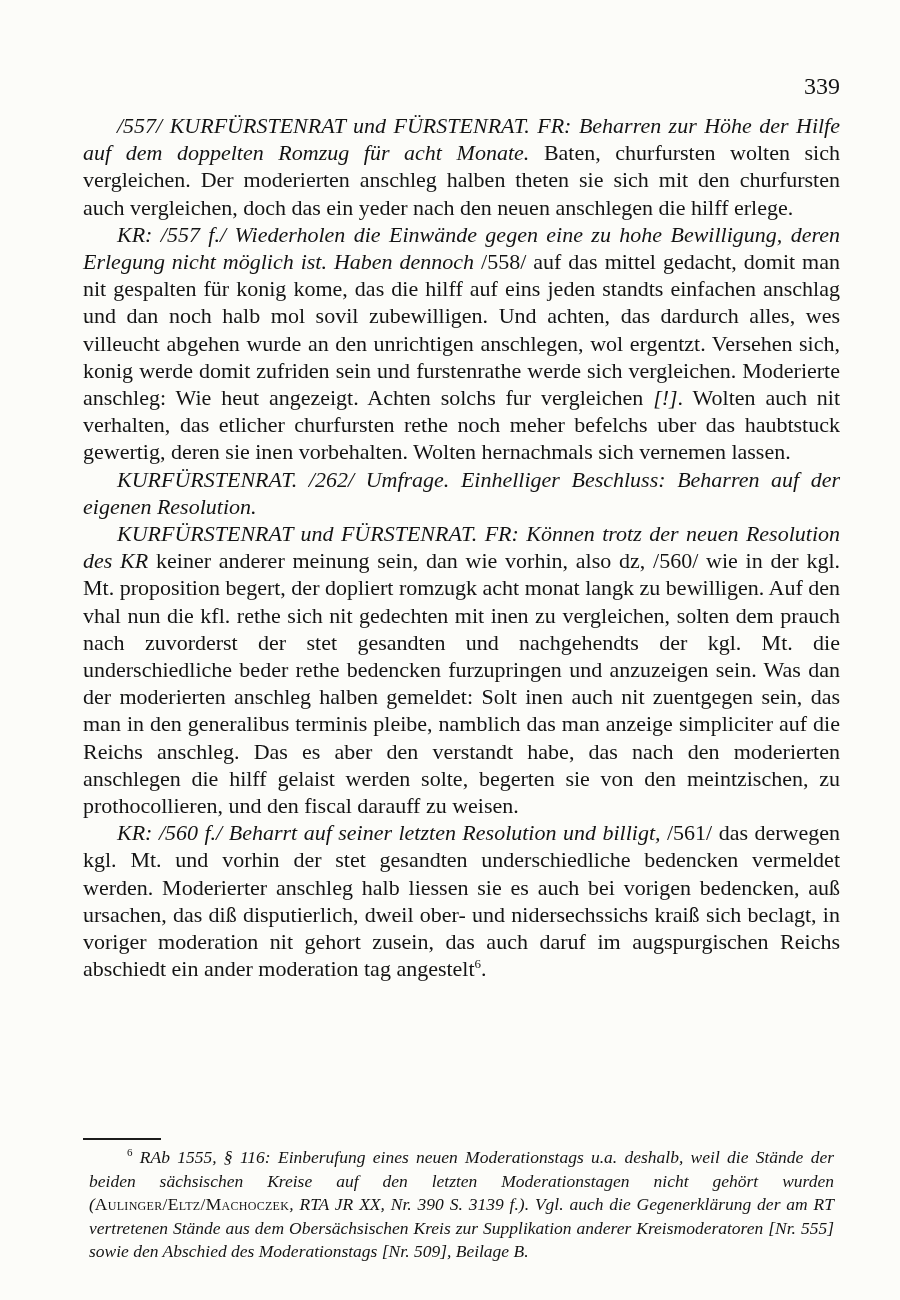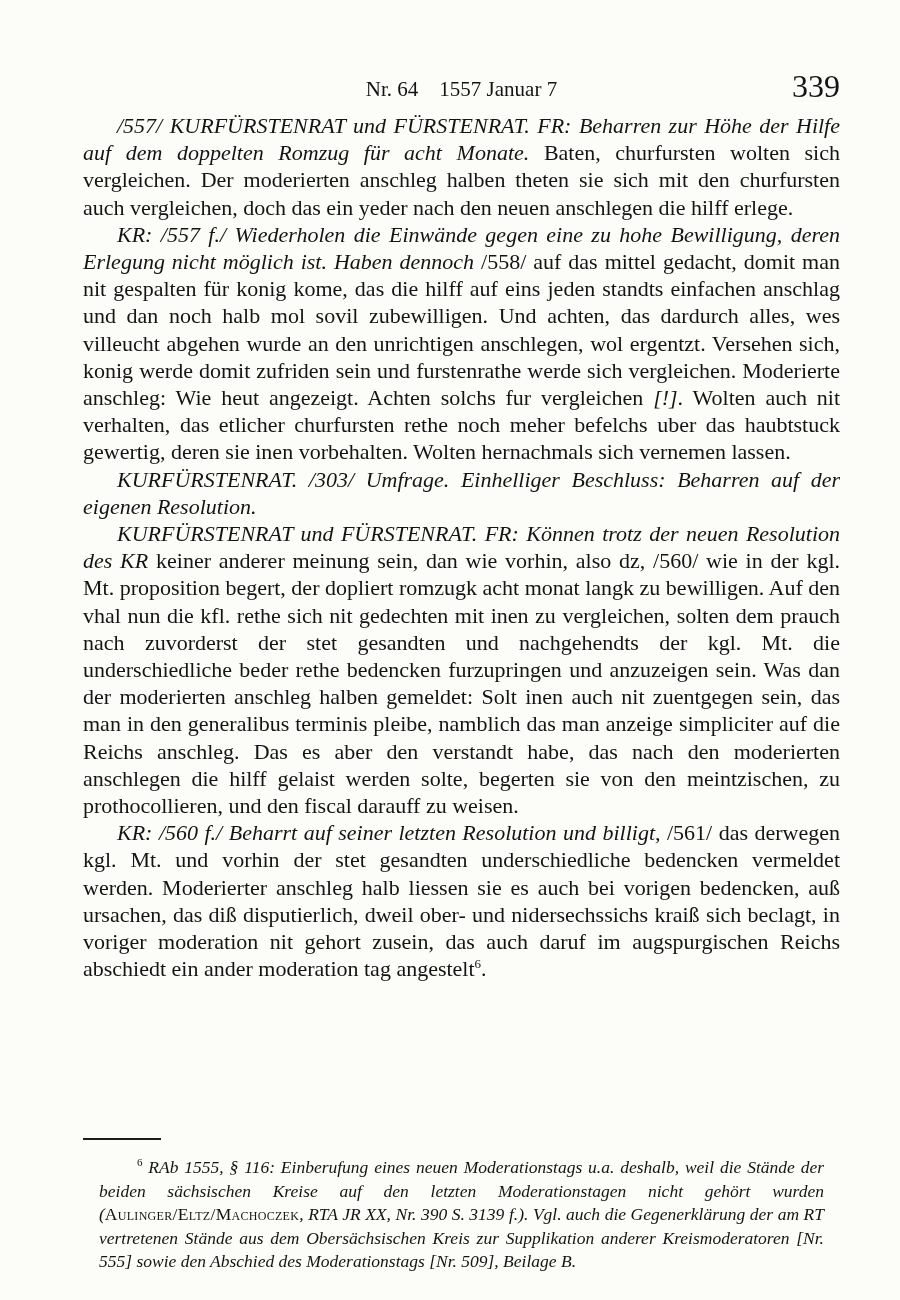--- a/index.html
+++ b/index.html
@@ -27,21 +27,21 @@
   .running-title {
     text-align: center;
     font-size: 21px;
     line-height: 26px;
     white-space: pre;
   }
   .page-number {
     position: absolute;
     right: 0;
     top: -3px;
-    font-size: 32px;
+    font-size: 24px;
     line-height: 26px;
   }
   .body-text {
     position: absolute;
     top: 112px;
     left: 83px;
     width: 757px;
     font-size: 22px;
     line-height: 27.2px;
     text-align: justify;
@@ -72,47 +72,46 @@
     line-height: 23.5px;
     text-align: justify;
   }
   .fn-rule {
     width: 78px;
     height: 0;
     border-top: 2px solid #1c1c1c;
     margin: 0 0 6px 0;
   }
   .fn-para {
-    margin: 16px;
+    margin: 6px;
     text-indent: 38px;
   }
   .fn-sup {
     font-style: normal;
     vertical-align: super;
     font-size: 11px;
     line-height: 0;
   }
 </style>
 </head>
 <body>
 
 <div class="page">
 
   <div class="page-header">
-    <div class="running-title">Nr. 64  1557 Januar 7</div>
     <div class="page-number">339</div>
   </div>
 
   <div class="body-text">
 
     <p class="para"><span class="it">/557/ KURFÜRSTENRAT und FÜRSTENRAT. FR: Beharren zur Höhe der Hilfe auf dem doppelten Romzug für acht Monate.</span><span class="rm"> Baten, churfursten wolten sich vergleichen. Der moderierten anschleg halben theten sie sich mit den churfursten auch vergleichen, doch das ein yeder nach den neuen anschlegen die hilff erlege.</span></p>
 
     <p class="para"><span class="it">KR: /557 f./ Wiederholen die Einwände gegen eine zu hohe Bewilligung, deren Erlegung nicht möglich ist. Haben dennoch </span><span class="rm">/558/ auf das mittel gedacht, domit man nit gespalten für konig kome, das die hilff auf eins jeden standts einfachen anschlag und dan noch halb mol sovil zubewilligen. Und achten, das dardurch alles, wes villeucht abgehen wurde an den unrichtigen anschlegen, wol ergentzt. Versehen sich, konig werde domit zufriden sein und furstenrathe werde sich vergleichen. Moderierte anschleg: Wie heut angezeigt. Achten solchs fur vergleichen </span><span class="it">[!]</span><span class="rm">. Wolten auch nit verhalten, das etlicher churfursten rethe noch meher befelchs uber das haubtstuck gewertig, deren sie inen vorbehalten. Wolten hernachmals sich vernemen lassen.</span></p>
 
-    <p class="para"><span class="it">KURFÜRSTENRAT. /303/ Umfrage. Einhelliger Beschluss: Beharren auf der eigenen Resolution.</span></p>
+    <p class="para"><span class="it">KURFÜRSTENRAT. /262/ Umfrage. Einhelliger Beschluss: Beharren auf der eigenen Resolution.</span></p>
 
     <p class="para"><span class="it">KURFÜRSTENRAT und FÜRSTENRAT. FR: Können trotz der neuen Resolution des KR </span><span class="rm">keiner anderer meinung sein, dan wie vorhin, also dz, /560/ wie in der kgl. Mt. proposition begert, der dopliert romzugk acht monat langk zu bewilligen. Auf den vhal nun die kfl. rethe sich nit gedechten mit inen zu vergleichen, solten dem prauch nach zuvorderst der stet gesandten und nachgehendts der kgl. Mt. die underschiedliche beder rethe bedencken furzupringen und anzuzeigen sein. Was dan der moderierten anschleg halben gemeldet: Solt inen auch nit zuentgegen sein, das man in den generalibus terminis pleibe, namblich das man anzeige simpliciter auf die Reichs anschleg. Das es aber den verstandt habe, das nach den moderierten anschlegen die hilff gelaist werden solte, begerten sie von den meintzischen, zu prothocollieren, und den fiscal darauff zu weisen.</span></p>
 
     <p class="para"><span class="it">KR: /560 f./ Beharrt auf seiner letzten Resolution und billigt, </span><span class="rm">/561/ das derwegen kgl. Mt. und vorhin der stet gesandten underschiedliche bedencken vermeldet werden. Moderierter anschleg halb liessen sie es auch bei vorigen bedencken, auß ursachen, das diß disputierlich, dweil ober- und nidersechssichs kraiß sich beclagt, in voriger moderation nit gehort zusein, das auch daruf im augspurgischen Reichs abschiedt ein ander moderation tag angestelt</span><span class="sup">6</span><span class="rm">.</span></p>
 
 
   </div>
 
   <div class="footnote">
     <div class="fn-rule"></div>

